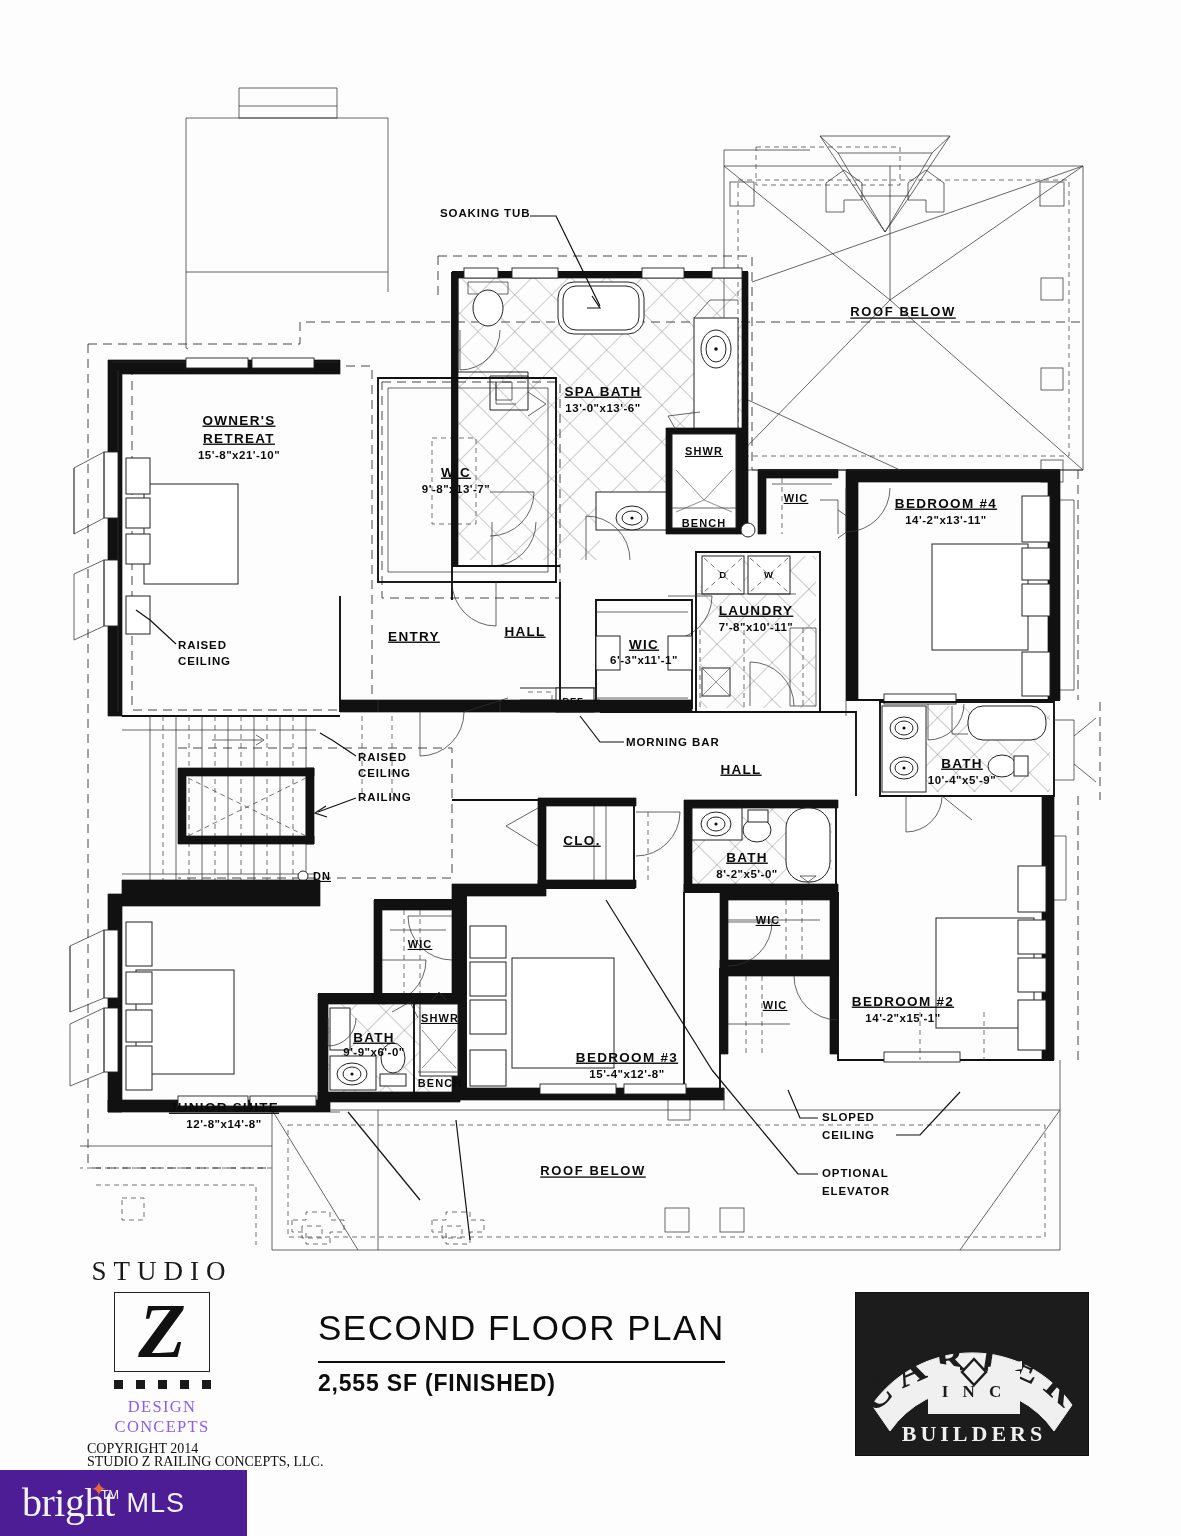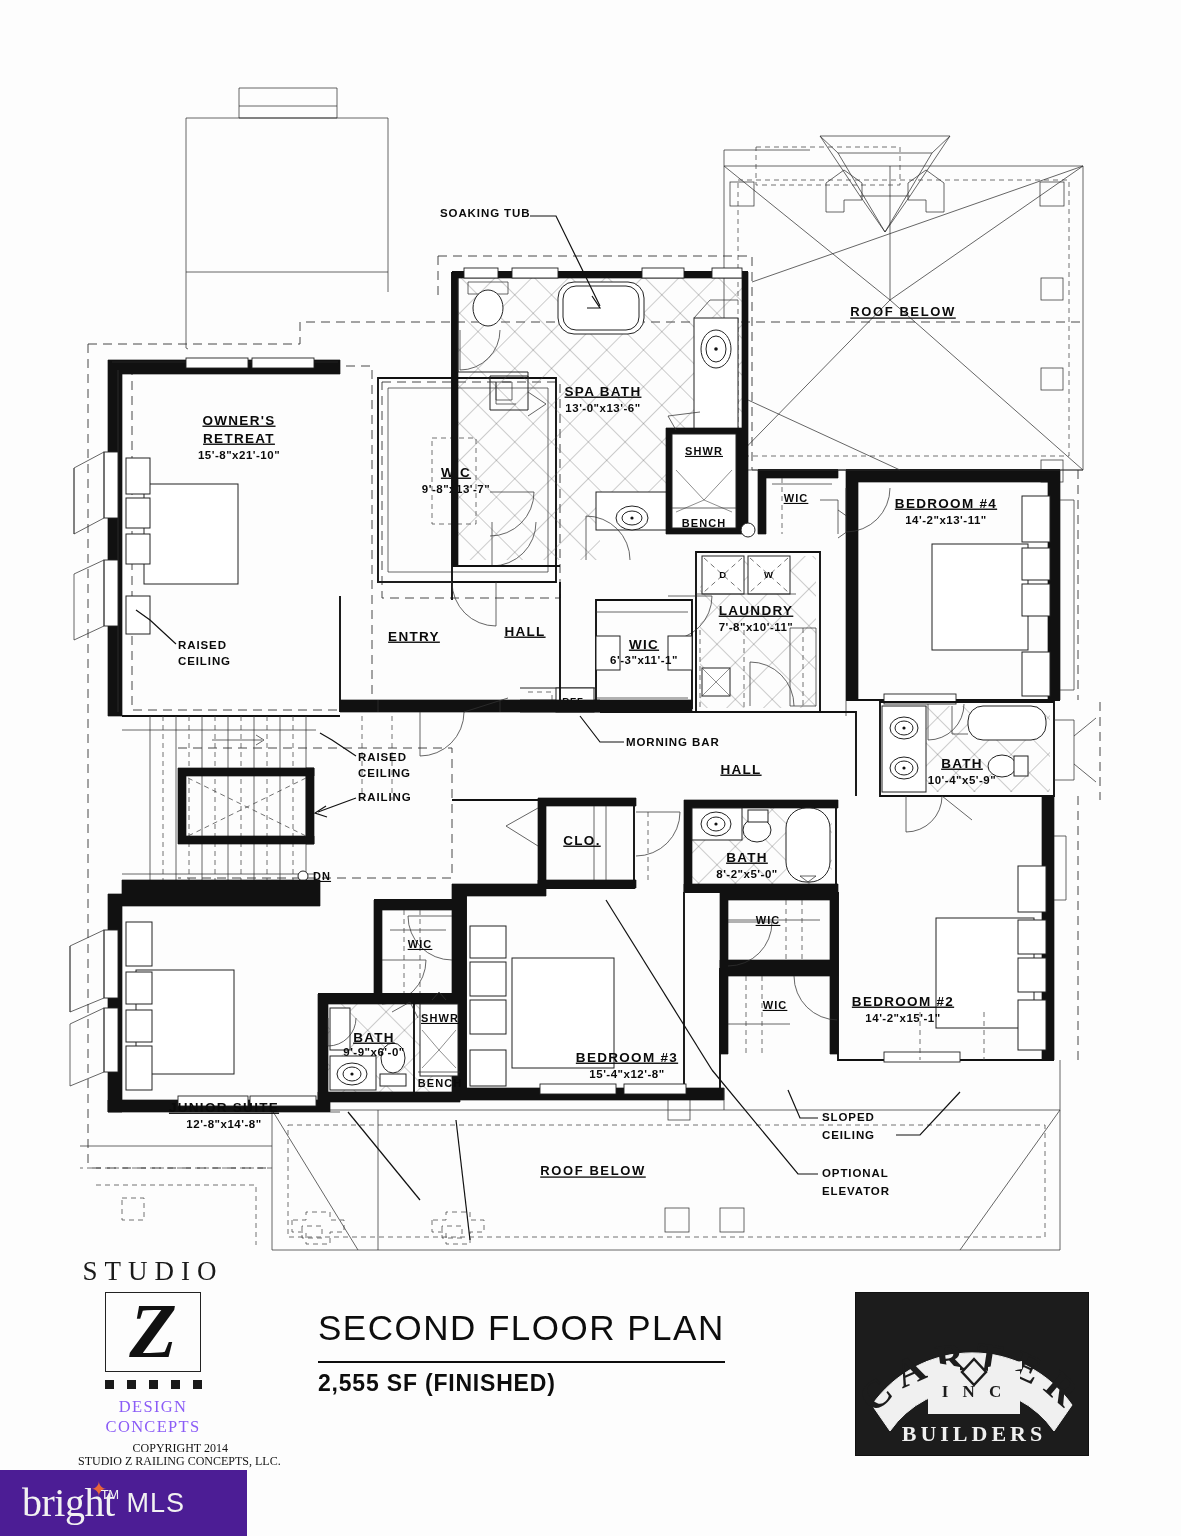--- a/index.html
+++ b/index.html
@@ -61,21 +61,21 @@
 
   
   #titleblock {
     position: absolute;
     left: 0; top: 0;
     width: 1181px; height: 1536px;
     pointer-events: none;
   }
   .tb-item { position: absolute; }
 
-  #studio-logo { left: 78px; top: 1258px; width: 150px; text-align: center; }
+  #studio-logo { left: 87px; top: 1258px; width: 150px; text-align: center; }
   #studio-word {
     font-family: "Liberation Serif", serif;
     font-size: 27px; letter-spacing: 7px;
     color: #1a1a1a; line-height: 1;
   }
   #z-box {
     margin: 7px auto 0 auto;
     width: 94px; height: 78px;
     border: 1.3px solid #222;
     position: relative;
@@ -90,22 +90,22 @@
   #sq-row { margin-top: 8px; display: flex; justify-content: center; gap: 13px; }
   #sq-row i { display: block; width: 9px; height: 9px; background: #1a1a1a; }
   #dc-word {
     margin-top: 8px;
     font-family: "Liberation Serif", serif;
     font-size: 16.5px; letter-spacing: 1.3px; color: #8b5cf6;
   }
   #copyright {
     margin-top: 5px;
     font-family: "Liberation Serif", serif;
-    font-size: 12px; line-height: 13px; color: #111;
-    text-align: right; white-space: nowrap;
+    font-size: 14px; line-height: 13px; color: #111;
+    text-align: left; white-space: nowrap;
   }
 
   #plan-title { left: 318px; top: 1308px; width: 470px; }
   #plan-title .main {
     font-size: 35px; font-weight: 400; letter-spacing: 1.5px;
     color: #0d0d0d; border-bottom: 2.4px solid #0d0d0d;
     display: inline-block; padding-bottom: 13px;
     font-family: "Liberation Sans", sans-serif;
   }
   #plan-title .sub {

